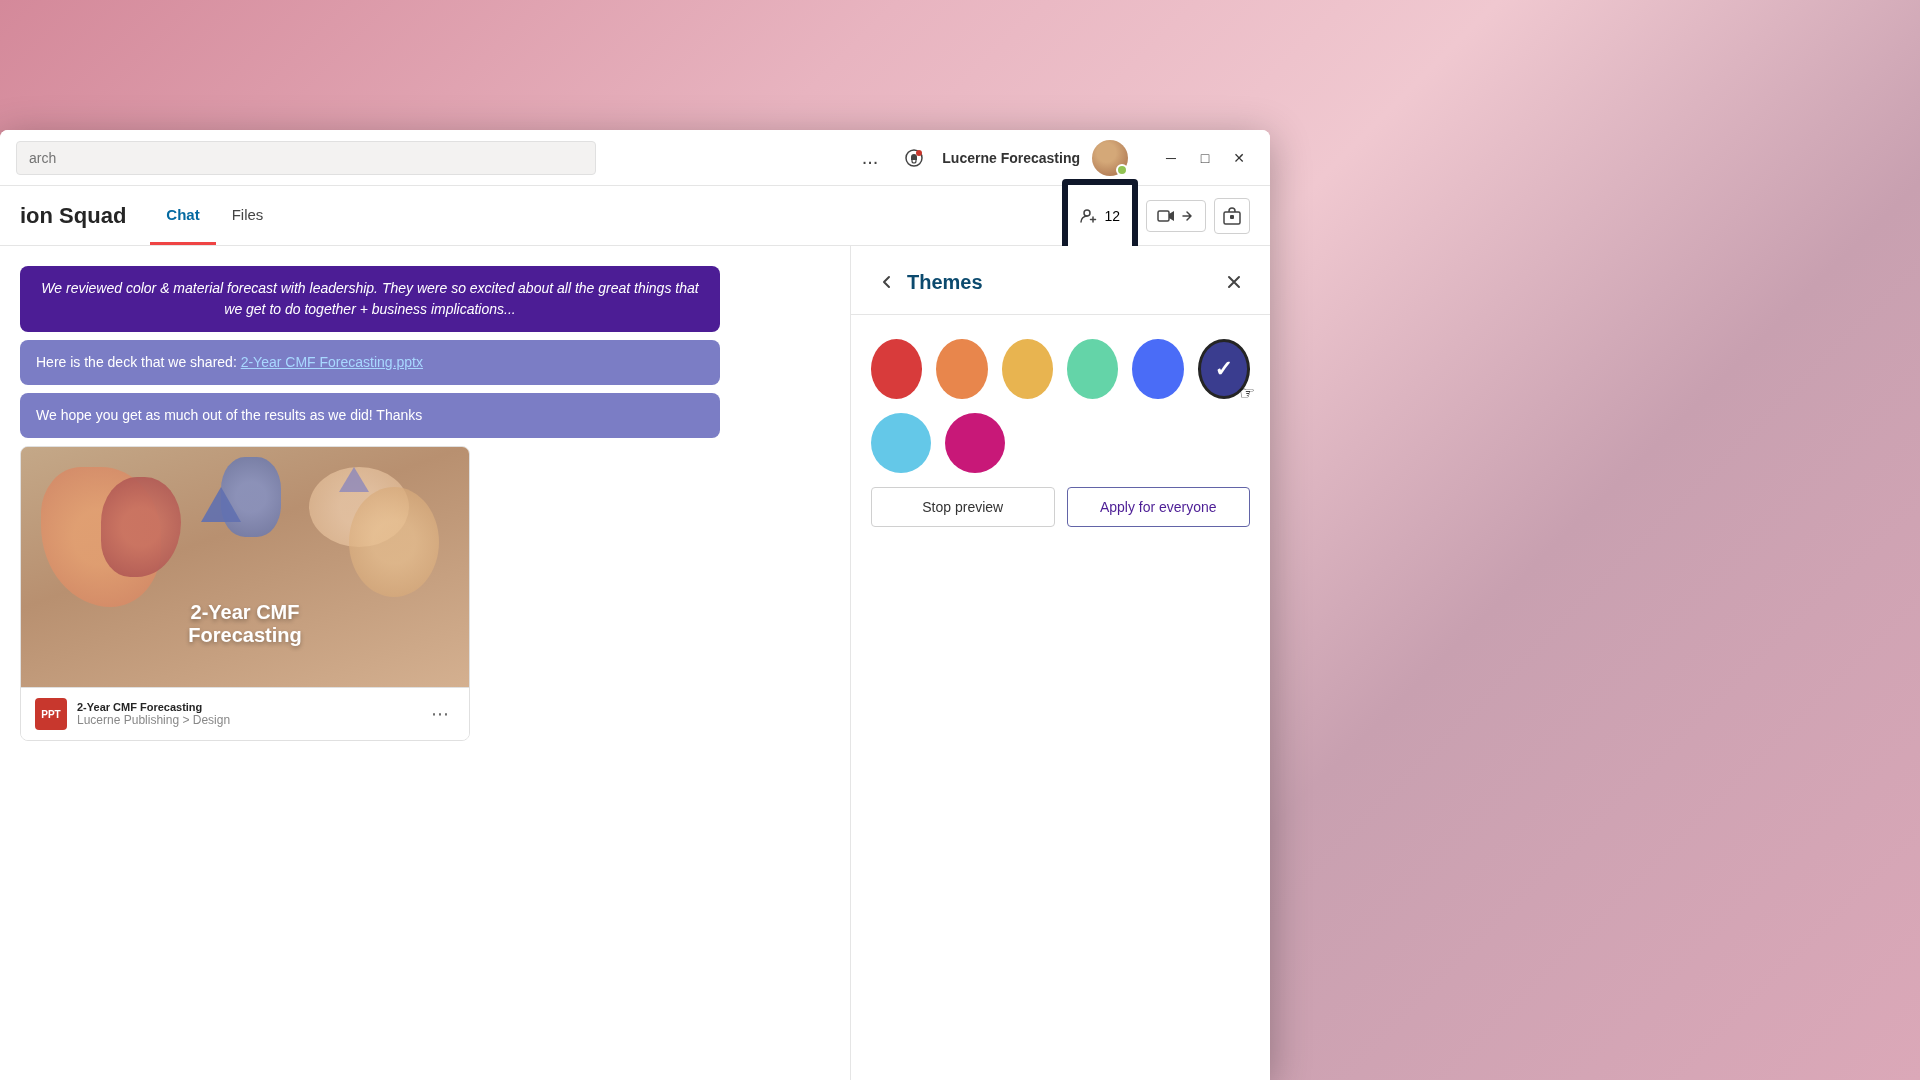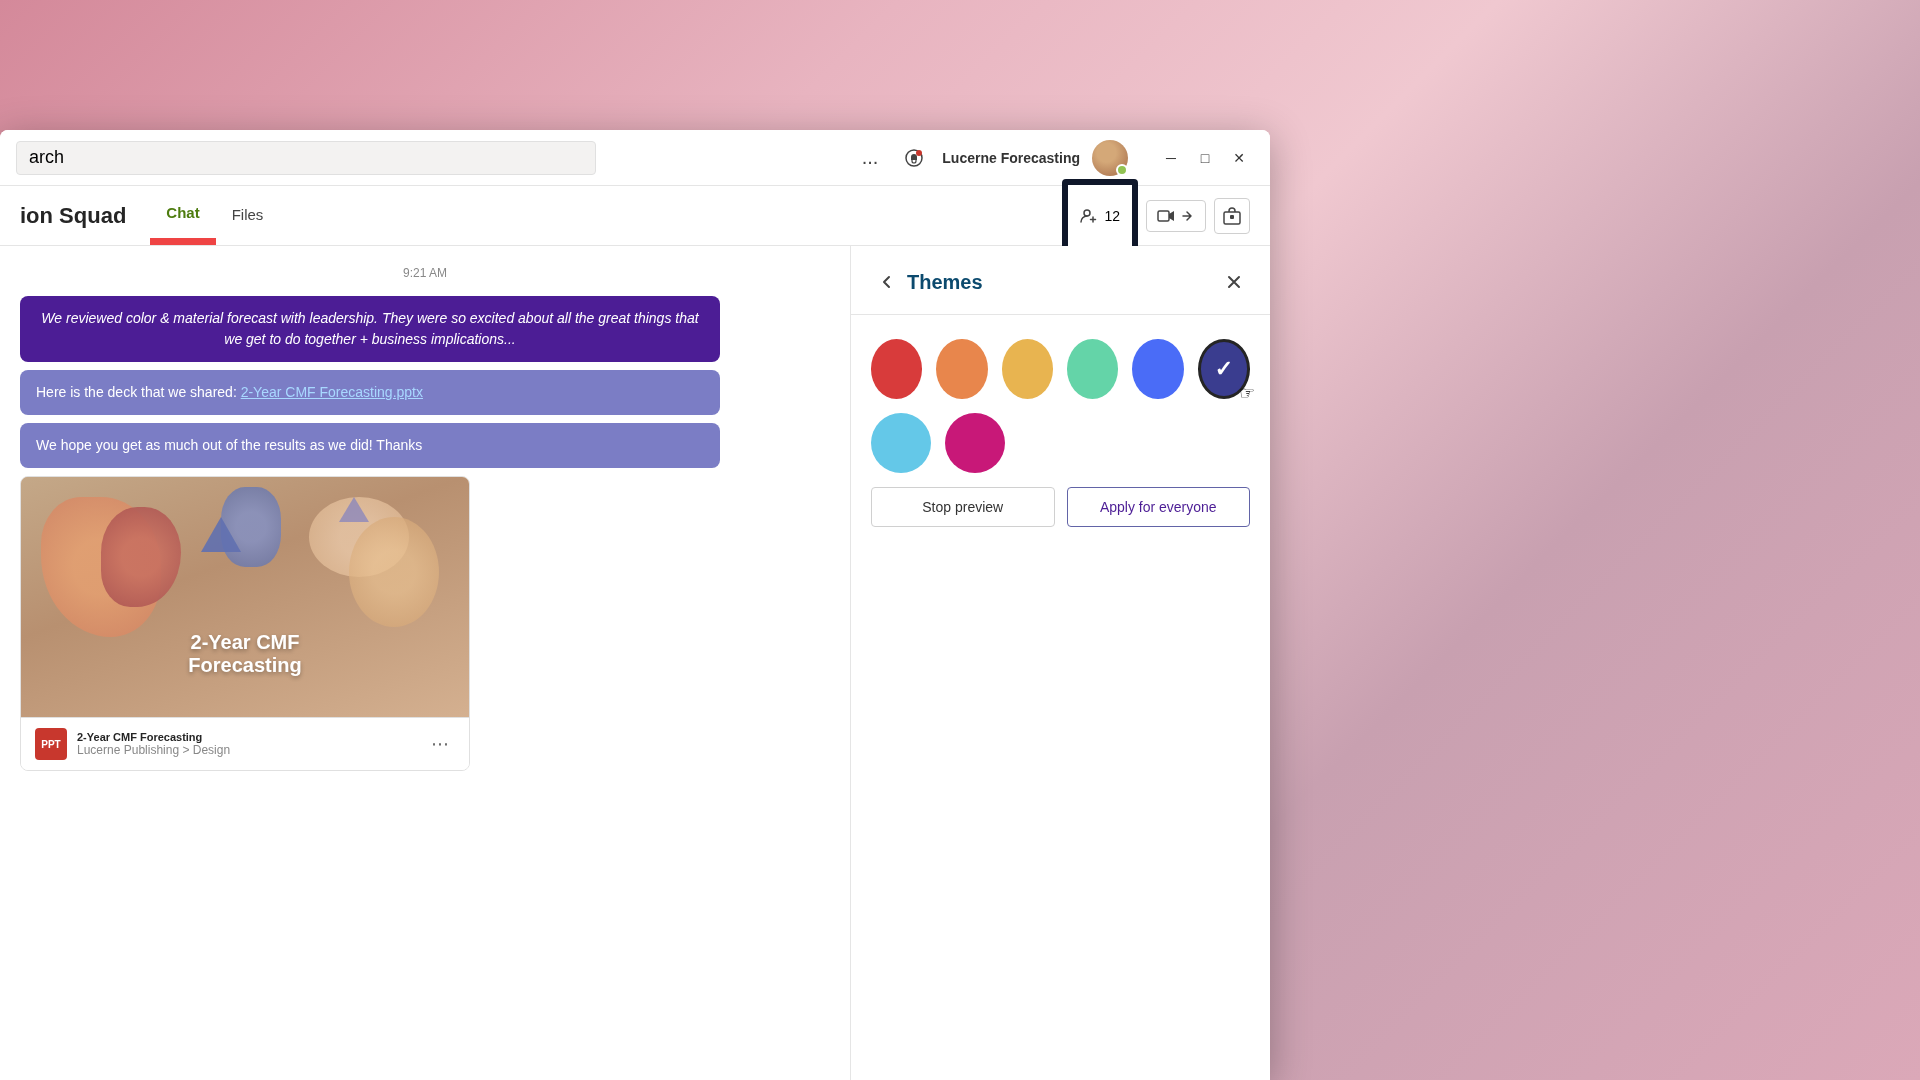--- a/index.html
+++ b/index.html
@@ -167,22 +167,22 @@
       display: flex;
       align-items: center;
       font-size: 15px;
       color: #444;
       cursor: pointer;
       position: relative;
       border-bottom: 3px solid transparent;
     }
 
     .channel-tab.active {
-      color: #4d7c0f;
-      border-bottom: 7px solid #ef4444;
+      color: #0369a1;
+      border-bottom: 3px solid #ef4444;
       font-weight: 600;
       justify-content: center;
     }
 
     .channel-actions {
       margin-left: auto;
       display: flex;
       align-items: center;
       gap: 8px;
     }
@@ -469,21 +469,21 @@
 </head>
 <body>
 
 <div class="bg"></div>
 
 <div class="teams-window">
 
   <div class="title-bar">
     <div class="title-bar-left">
       <div class="search-bar">
-        <span style="color:#000000;font-size:18px;text-align:center;">arch</span>
+        <span style="color:#737373;font-size:14px;text-align:center;">arch</span>
       </div>
     </div>
     <div class="title-bar-right">
       <div class="tb-dots">...</div>
       <div class="tb-notif">
         <svg width="20" height="20" viewBox="0 0 20 20" fill="none">
           <circle cx="10" cy="10" r="8" stroke="#444" stroke-width="1.5"></circle>
           <path d="M7 9a3 3 0 016 0v3H7V9z" fill="#444"></path>
           <path d="M8 12v1a2 2 0 004 0v-1" stroke="#444" stroke-width="1.2"></path>
           <circle cx="15" cy="5" r="3" fill="#c8372d"></circle>
@@ -538,21 +538,20 @@
         </svg>
       </div>
     </div>
   </div>
 
   <div class="main-content">
 
     <div class="chat-area">
       <div class="messages-container">
 
-        <div class="time-stamp">9:21 AM</div>
 
         <div class="message-bubble centered">
           <span>We reviewed color &amp; material forecast with leadership. They were so excited about all the great things that we get to do together + business implications...</span>
         </div>
 
         <div class="message-bubble">
           <span>Here is the deck that we shared: </span><span class="message-link">2-Year CMF Forecasting.pptx</span>
         </div>
 
         <div class="message-bubble">

